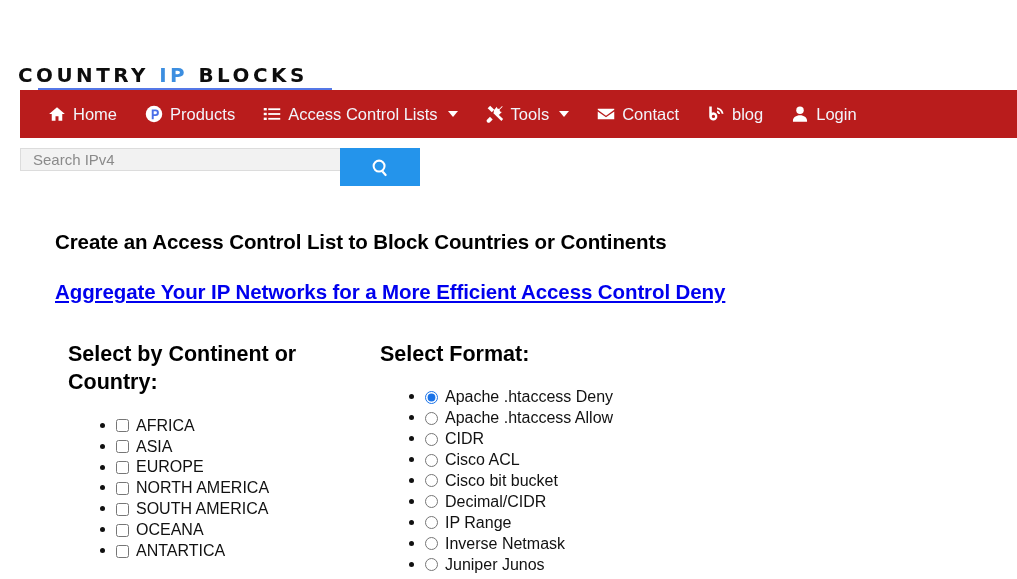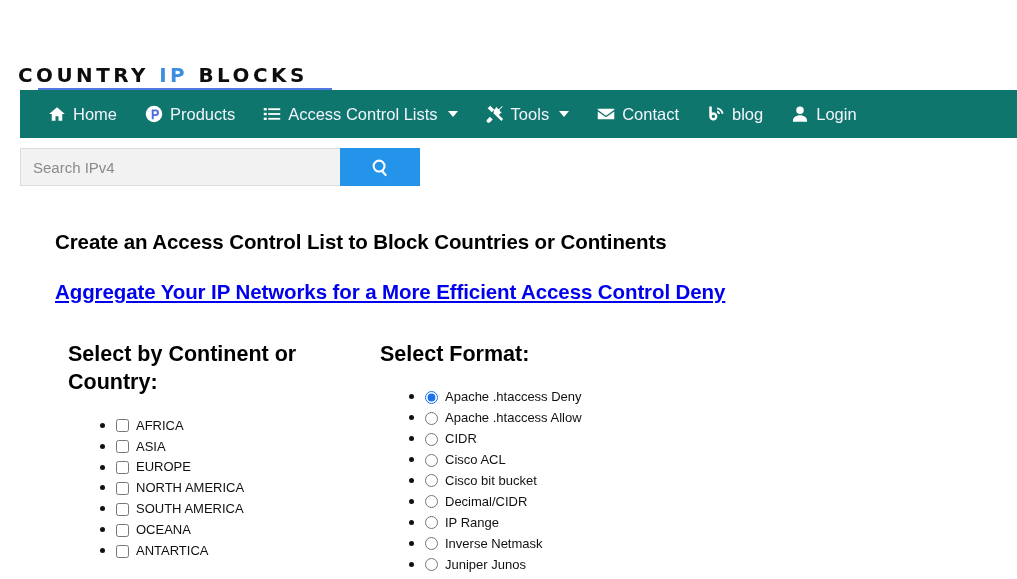--- a/index.html
+++ b/index.html
@@ -58,21 +58,21 @@
     background: #5577e6;
   }
 
   
   .navbar {
     position: absolute;
     left: 20px;
     top: 90px;
     width: 997px;
     height: 48px;
-    background: #0f766e;
+    background: #b91c1c;
     display: flex;
     align-items: center;
     padding-left: 14px;
   }
   .nav-item {
     display: flex;
     align-items: center;
     gap: 7px;
     color: #f2f4fb;
     font-size: 16.5px;
@@ -103,21 +103,21 @@
   
   .search-row {
     position: absolute;
     left: 20px;
     top: 148px;
     display: flex;
     height: 38px;
   }
   .search-input {
     width: 320px;
-    height: 38px;
+    height: 23px;
     border: 1px solid #dcdcdc;
     border-right: none;
     background: #f2f2f2;
     padding: 0 12px;
     font-size: 15px;
     font-family: "Liberation Sans", sans-serif;
     color: #333;
     outline: none;
   }
   .search-input::placeholder { color: #8a8a8a; }
@@ -198,21 +198,21 @@
   ul.opt-list input[type="radio"] {
     margin: 0;
     width: 13px;
     height: 13px;
     vertical-align: middle;
     accent-color: #1a73e8;
     cursor: pointer;
   }
   ul.opt-list label {
     cursor: pointer;
-    font-size: 13px;
+    font-size: 16px;
     color: #111111;
     white-space: nowrap;
   }
 </style>
 </head>
 <body>
 
 <div class="header">
   <div class="logo-wrap">
     <div class="logo-word"><span>COUNTRY </span><span class="ip">IP</span><span> BLOCKS</span></div>

